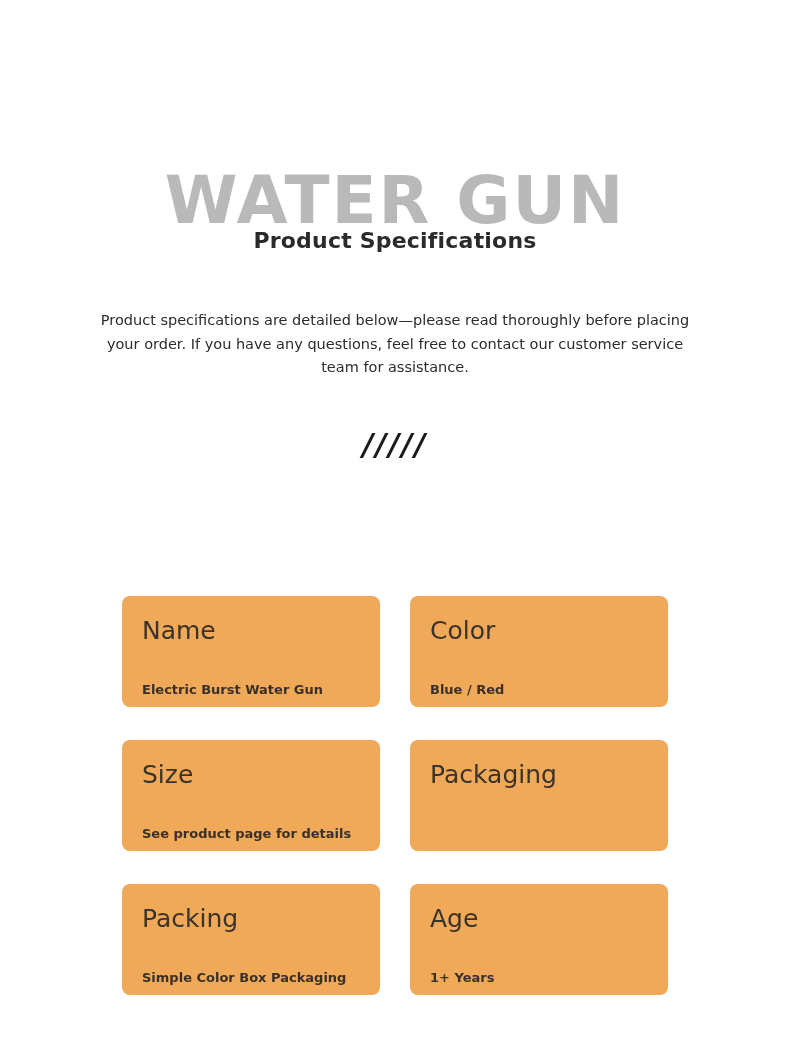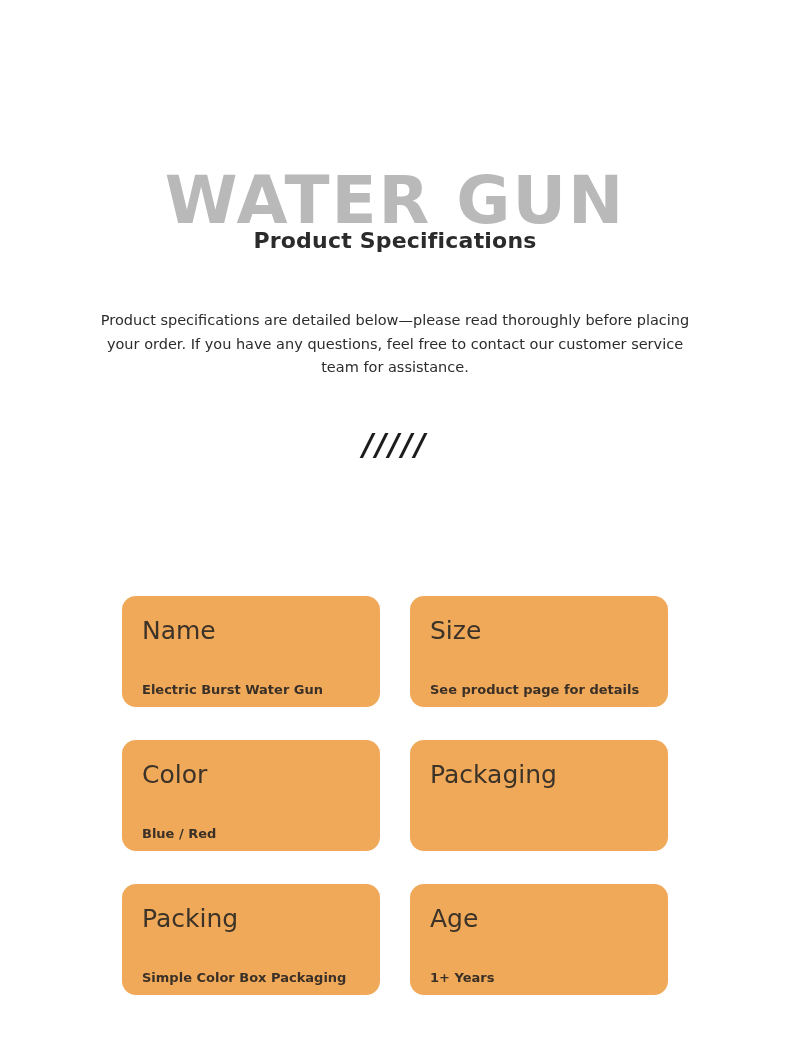--- a/index.html
+++ b/index.html
@@ -90,21 +90,21 @@
     left: 122px;
     width: 546px;
     display: grid;
     grid-template-columns: 258px 258px;
     grid-column-gap: 30px;
     grid-row-gap: 33px;
   }
 
   .spec-card {
     background: #f0a959;
-    border-radius: 14px;
+    border-radius: 8px;
     height: 111px;
     box-sizing: border-box;
     padding: 22px 20px 0 20px;
     position: relative;
   }
 
   .spec-label {
     font-size: 25px;
     color: #3b3228;
     line-height: 1;
@@ -139,27 +139,27 @@
   </div>
 
   <div class="spec-grid">
 
     <div class="spec-card">
       <div class="spec-label">Name</div>
       <div class="spec-value">Electric Burst Water Gun</div>
     </div>
 
     <div class="spec-card">
-      <div class="spec-label">Size</div>
-      <div class="spec-value">See product page for details</div>
+      <div class="spec-label">Color</div>
+      <div class="spec-value">Blue / Red</div>
     </div>
 
     <div class="spec-card">
-      <div class="spec-label">Color</div>
-      <div class="spec-value">Blue / Red</div>
+      <div class="spec-label">Size</div>
+      <div class="spec-value">See product page for details</div>
     </div>
 
     <div class="spec-card">
       <div class="spec-label">Packaging</div>
     </div>
 
     <div class="spec-card">
       <div class="spec-label">Packing</div>
       <div class="spec-value">Simple Color Box Packaging</div>
     </div>

